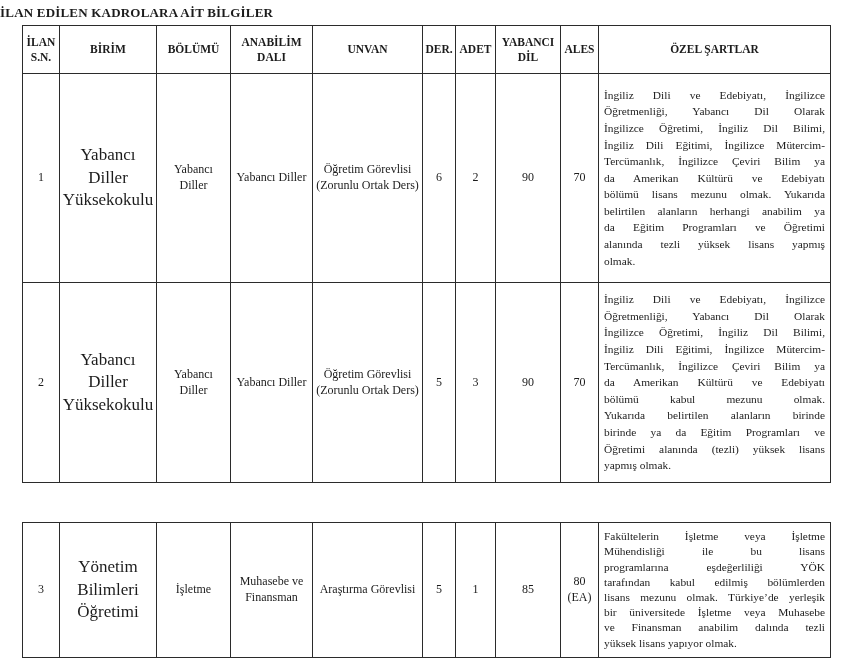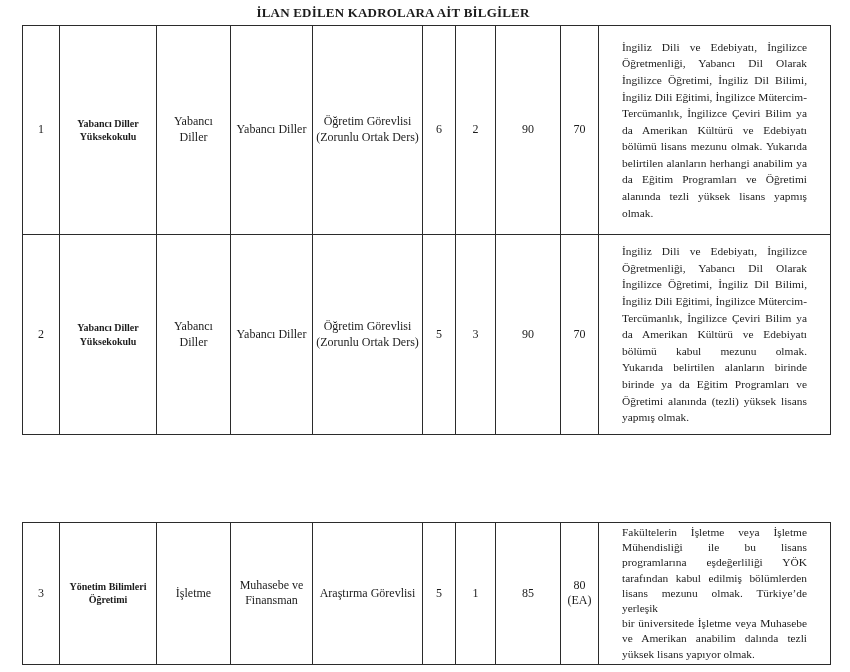--- a/index.html
+++ b/index.html
@@ -10,21 +10,21 @@
     background: #ffffff;
     font-family: "Liberation Serif", serif;
     color: #1c1c1c;
     overflow: hidden;
   }
   .doc-title {
     position: absolute;
     top: 5px;
     left: 0;
     width: 786px;
-    text-align: center;
+    text-align: left;
     font-weight: bold;
     font-size: 13px;
     letter-spacing: 0.2px;
   }
   table.kadro {
     position: absolute;
     left: 22px;
     width: 808px;
     border-collapse: collapse;
     table-layout: fixed;
@@ -42,24 +42,24 @@
   th {
     font-size: 11.5px;
     font-weight: bold;
     line-height: 1.25;
   }
   td {
     font-size: 12px;
     line-height: 1.32;
     font-weight: normal;
   }
-  td.c-birim { font-size: 10px; font-weight: bold; }
+  td.c-birim { font-size: 17px; }
   td.c-ozel {
     text-align: left;
-    padding: 2px 23px;
+    padding: 2px 5px;
     font-size: 11.4px;
   }
   tr.hdr  { height: 48px; }
   tr.r1   { height: 209px; }
   tr.r2   { height: 200px; }
   tr.r3   { height: 135px; }
   .jline {
     text-align: justify;
     text-align-last: justify;
     line-height: 16.6px;
@@ -81,20 +81,32 @@
         <col style="width:74px">
       <col style="width:82px">
         <col style="width:110px">
         <col style="width:33px">
       <col style="width:40px">
         <col style="width:65px">
         <col style="width:38px">
       <col style="width:232px">
     </colgroup>
     <tbody>
+      <tr class="hdr">
+        <th>İLAN S.N.</th>
+        <th>BİRİM</th>
+        <th>BÖLÜMÜ</th>
+        <th>ANABİLİM DALI</th>
+        <th>UNVAN</th>
+        <th>DER.</th>
+        <th>ADET</th>
+        <th>YABANCI DİL</th>
+        <th>ALES</th>
+        <th>ÖZEL ŞARTLAR</th>
+      </tr>
       <tr class="r1">
         <td>1</td>
         <td class="c-birim">Yabancı Diller Yüksekokulu</td>
         <td>Yabancı Diller</td>
         <td>Yabancı Diller</td>
         <td>Öğretim Görevlisi (Zorunlu Ortak Ders)</td>
         <td>6</td>
         <td>2</td>
         <td>90</td>
         <td>70</td>
@@ -163,20 +175,20 @@
         <td>1</td>
         <td>85</td>
         <td>80 (EA)</td>
         <td class="c-ozel">
             <div class="jline">Fakültelerin İşletme veya İşletme</div>
             <div class="jline">Mühendisliği ile bu lisans</div>
             <div class="jline">programlarına eşdeğerliliği YÖK</div>
             <div class="jline">tarafından kabul edilmiş bölümlerden</div>
             <div class="jline">lisans mezunu olmak. Türkiye’de yerleşik</div>
             <div class="jline">bir üniversitede İşletme veya Muhasebe</div>
-            <div class="jline">ve Amerikan anabilim dalında tezli</div>
+            <div class="jline">ve Finansman anabilim dalında tezli</div>
             <div class="jline last">yüksek lisans yapıyor olmak.</div>
           </td>
       </tr>
     </tbody>
   </table>
 
 </div>
 
 </body></html>

